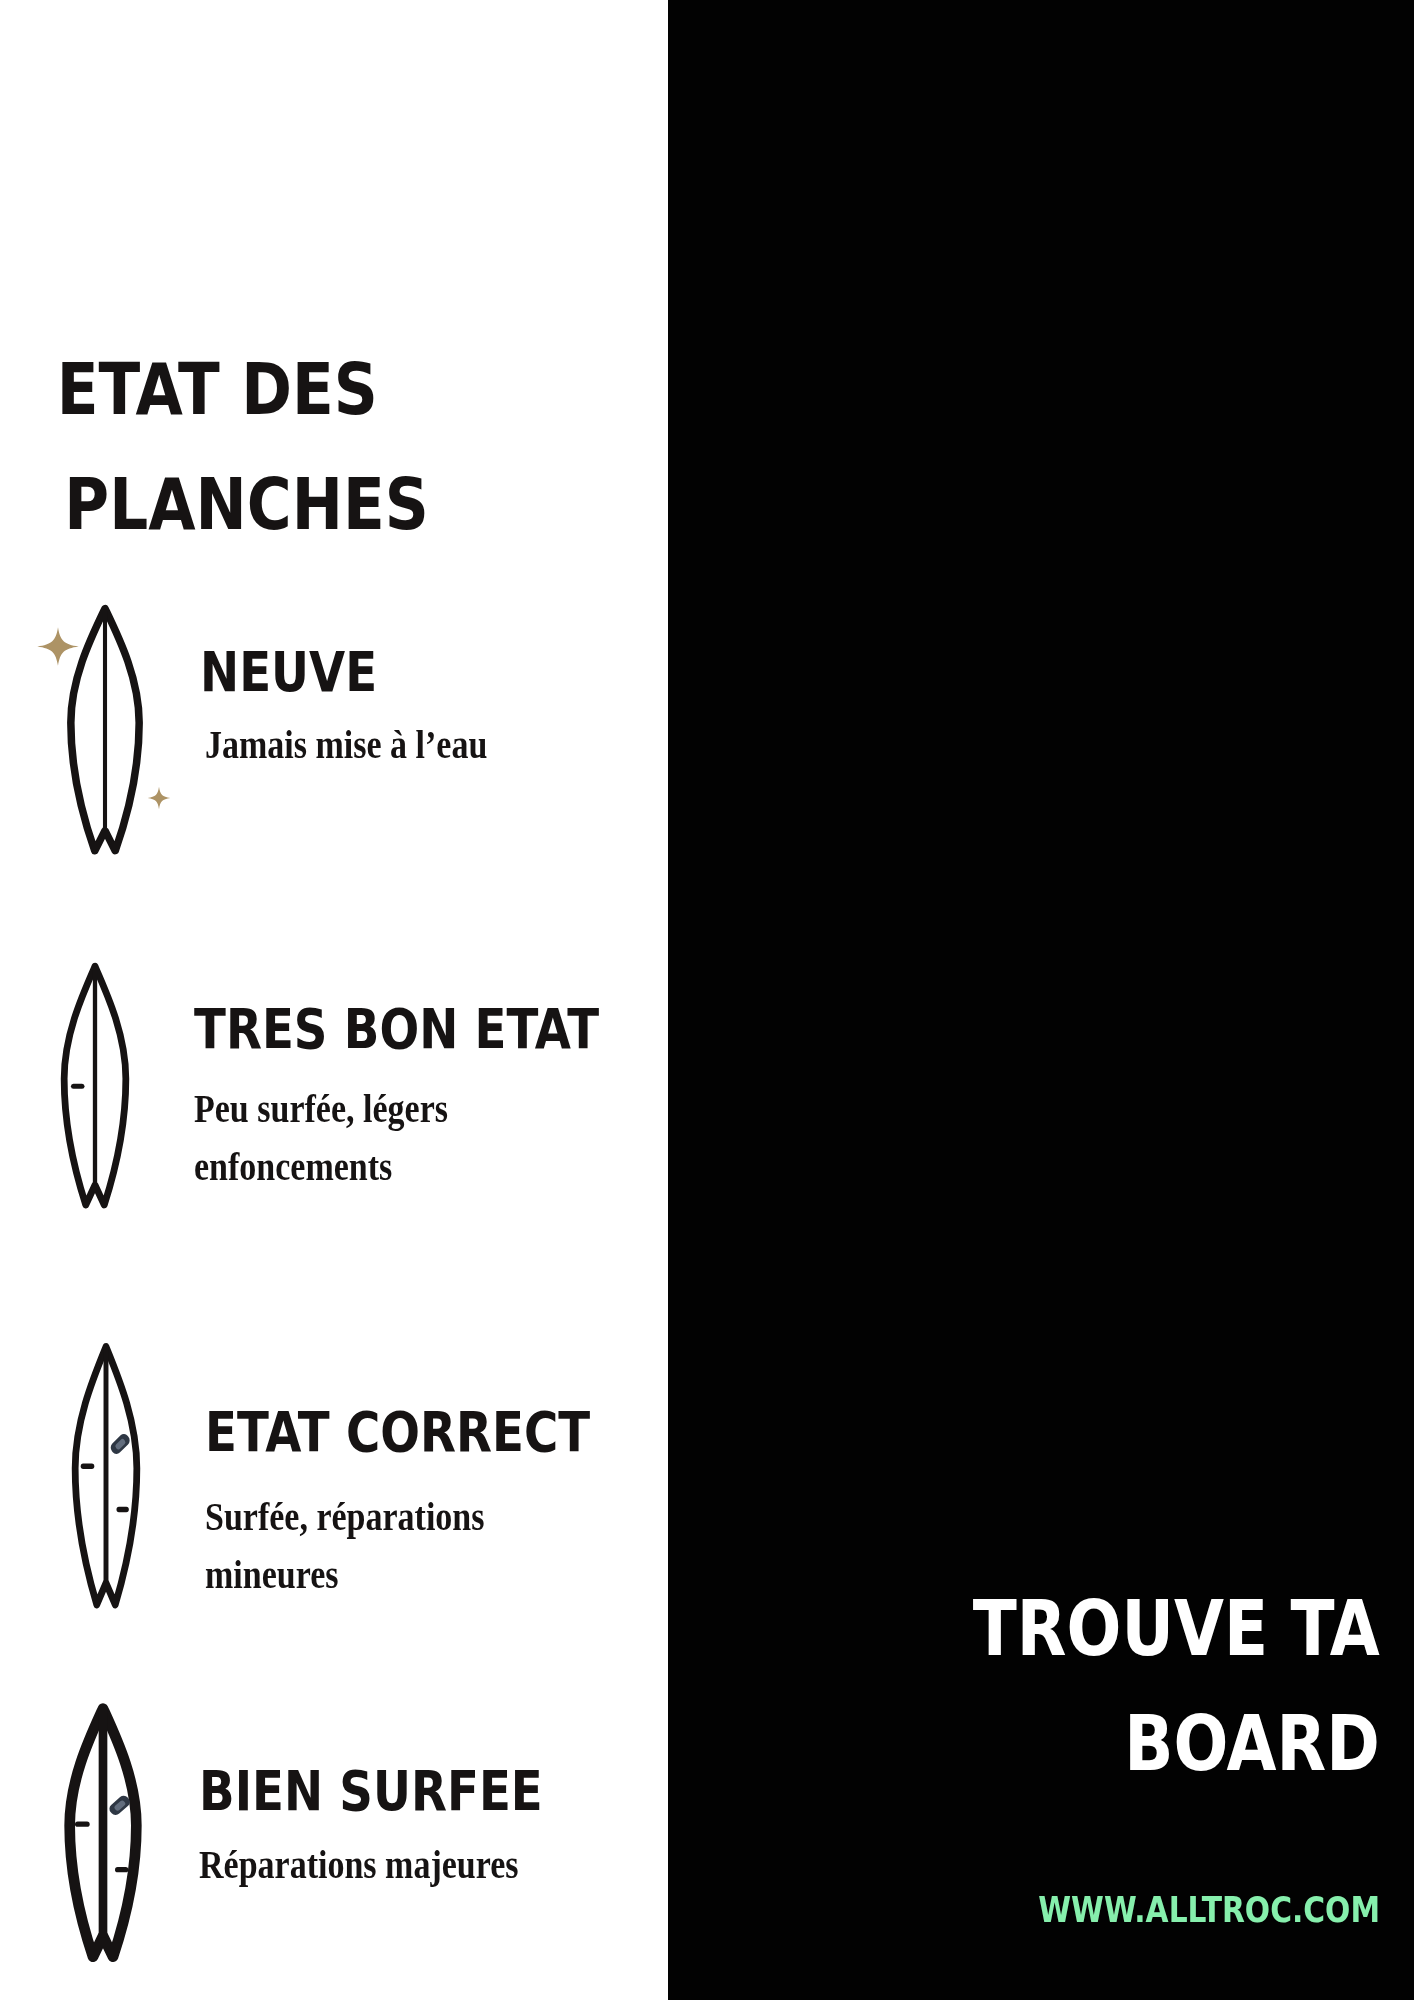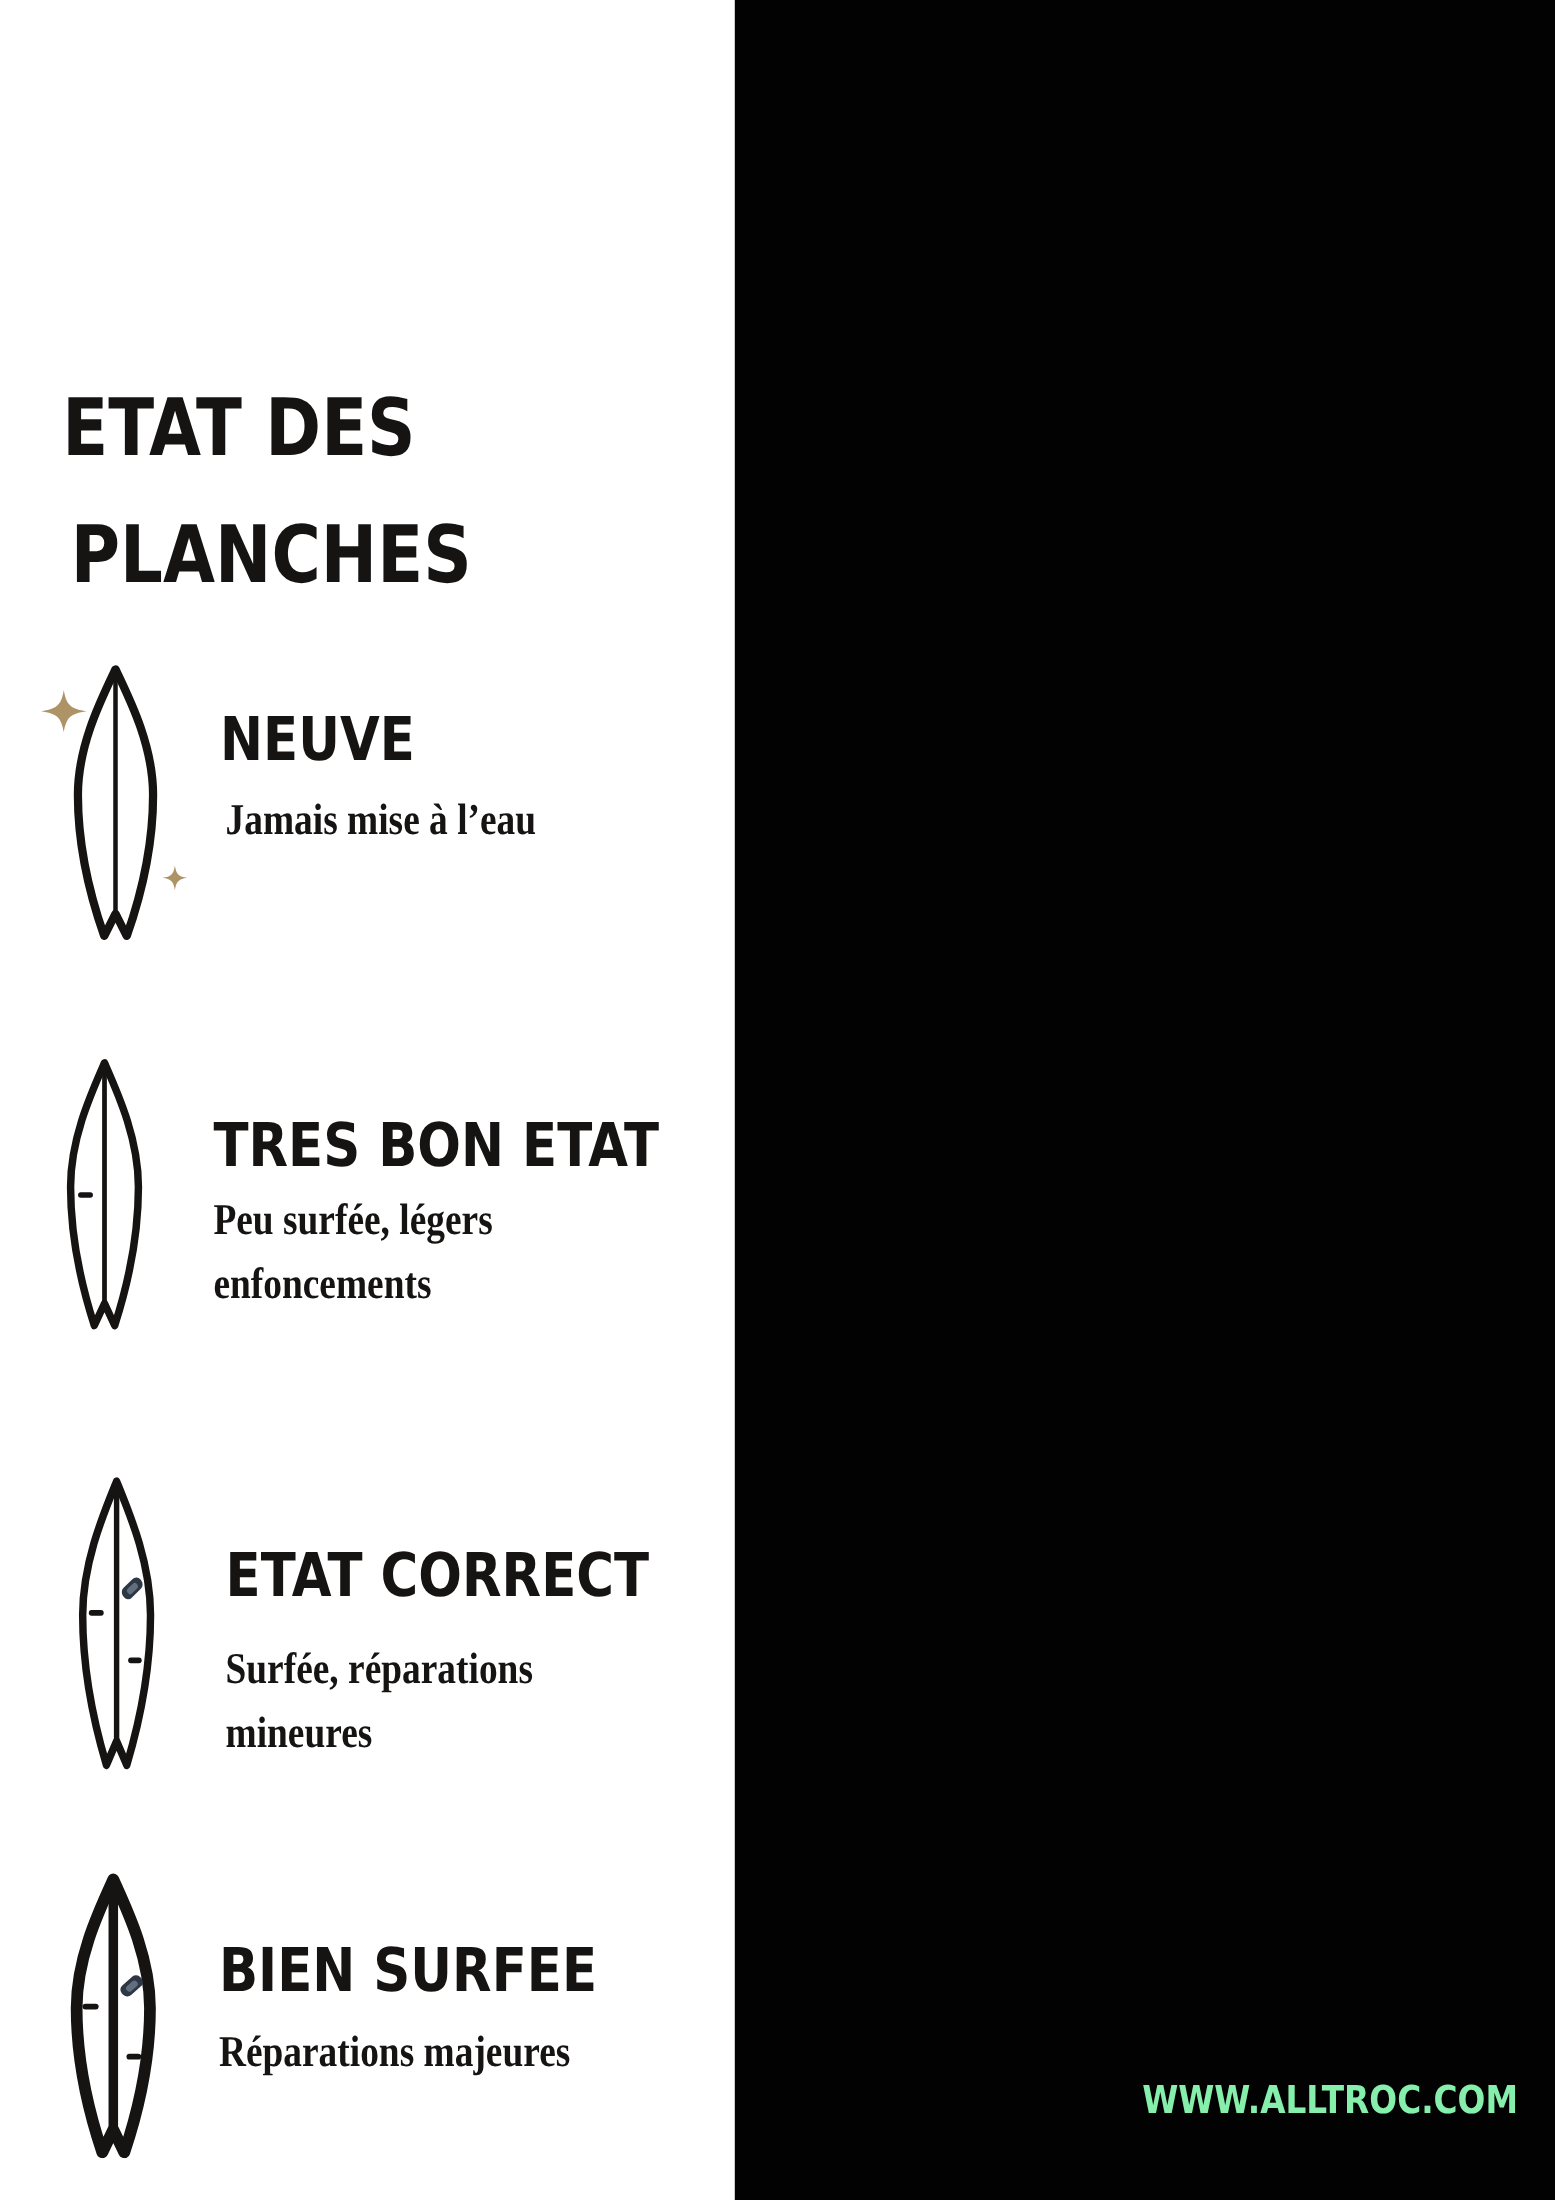--- a/index.html
+++ b/index.html
@@ -29,21 +29,21 @@
 
   
   .section{position:absolute;left:0;width:768px;}
   #s1{top:600px;height:360px;}
   #s2{top:958px;height:380px;}
   #s3{top:1338px;height:362px;}
   #s4{top:1700px;height:300px;}
 
   .label{position:absolute;margin:0;font-size:55px;line-height:55px;white-space:nowrap;}
   #s1 .label{left:200px;top:45px;}
-  #s2 .label{left:194px;top:44px;margin-top:12px;}
+  #s2 .label{left:194px;top:44px;}
   #s3 .label{left:205px;top:67px;}
   #s4 .label{left:199px;top:64px;}
 
   .desc{position:absolute;margin:0;font-size:40px;line-height:58px;font-family:Liberation Serif, serif;}
   #s1 .desc{left:205px;top:116px;}
   #s2 .desc{left:194px;top:122px;}
   #s3 .desc{left:205px;top:150px;}
   #s4 .desc{left:199px;top:136px;}
   .desc .inner{display:inline-block;width:470px;transform:scaleX(0.85);transform-origin:0 0;}
 
@@ -70,20 +70,24 @@
   .sparkle path{fill:var(--sparkle,#ad9365);}
   .sparkle-big{left:36px;top:26px;width:44px;height:41px;}
   .sparkle-small{left:147px;top:186px;width:24px;height:24px;}
 </style>
 </head>
 <body>
 
 <div class="page">
 
   <div class="black-panel">
+    <p class="tagline">
+      <span class="tl"><span class="cnd or">TROUVE TA</span></span>
+      <span class="tl"><span class="cnd or">BOARD</span></span>
+    </p>
     <p class="website">
       <span class="cnd or">WWW.ALLTROC.COM</span>
     </p>
   </div>
 
   <h1 class="title">
     <span class="tl"><span class="cnd or">ETAT DES</span></span>
     <span class="tl"><span class="cnd or">PLANCHES</span></span>
   </h1>
 

